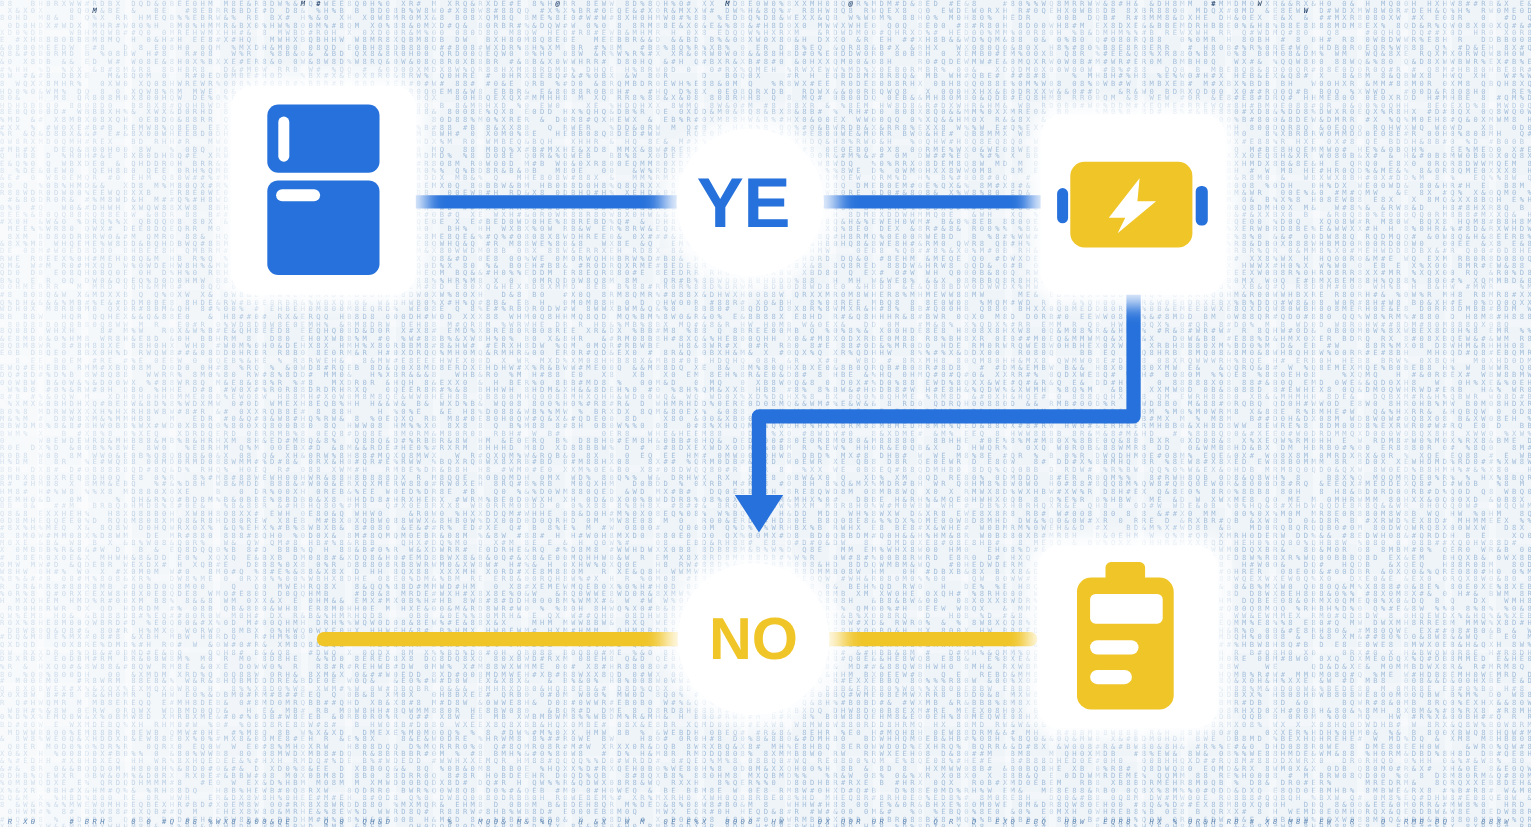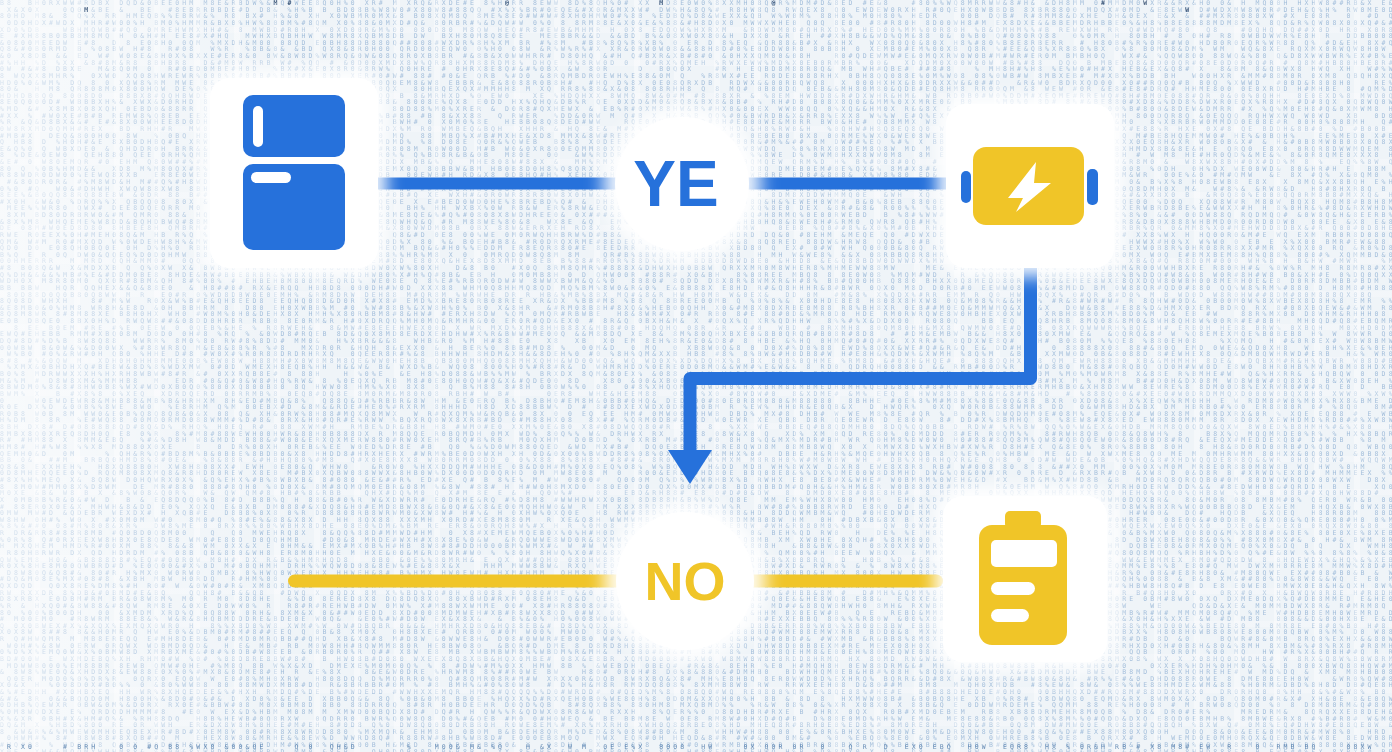--- a/index.html
+++ b/index.html
@@ -19,21 +19,21 @@
     position:absolute;left:0;top:0;right:0;bottom:0;z-index:1;pointer-events:none;
     background:
       linear-gradient(90deg, rgba(255,255,255,.55), rgba(255,255,255,0) 20%),
       repeating-linear-gradient(90deg, rgba(255,255,255,0) 0 34px, rgba(255,255,255,.38) 34px 40px),
       repeating-linear-gradient(180deg, rgba(255,255,255,0) 0 27px, rgba(255,255,255,.22) 27px 33px);
   }
   .edge-noise{
     position:absolute;left:0;right:0;z-index:1;
     font-family:"DejaVu Sans Mono",monospace;
     font-size:6.5px;line-height:6.6px;letter-spacing:3.1px;
-    white-space:pre;overflow:hidden;user-select:none;
+    white-space:pre;overflow:hidden;user-select:none;font-style:italic;
   }
   .edge-noise.top{top:0;color:var(--glyph-dark,#1E3A5F);}
   .edge-noise.bottom{bottom:1px;color:var(--glyph-mid,rgba(70,115,165,0.8));text-align:right;}
 
   .connectors{position:absolute;left:0;top:0;z-index:2;}
   .stroke-blue{stroke:var(--blue,#2671DB);}
   .fill-blue{fill:var(--blue,#2671DB);}
   .stroke-yellow{stroke:var(--yellow,#F0C528);}
 
   

